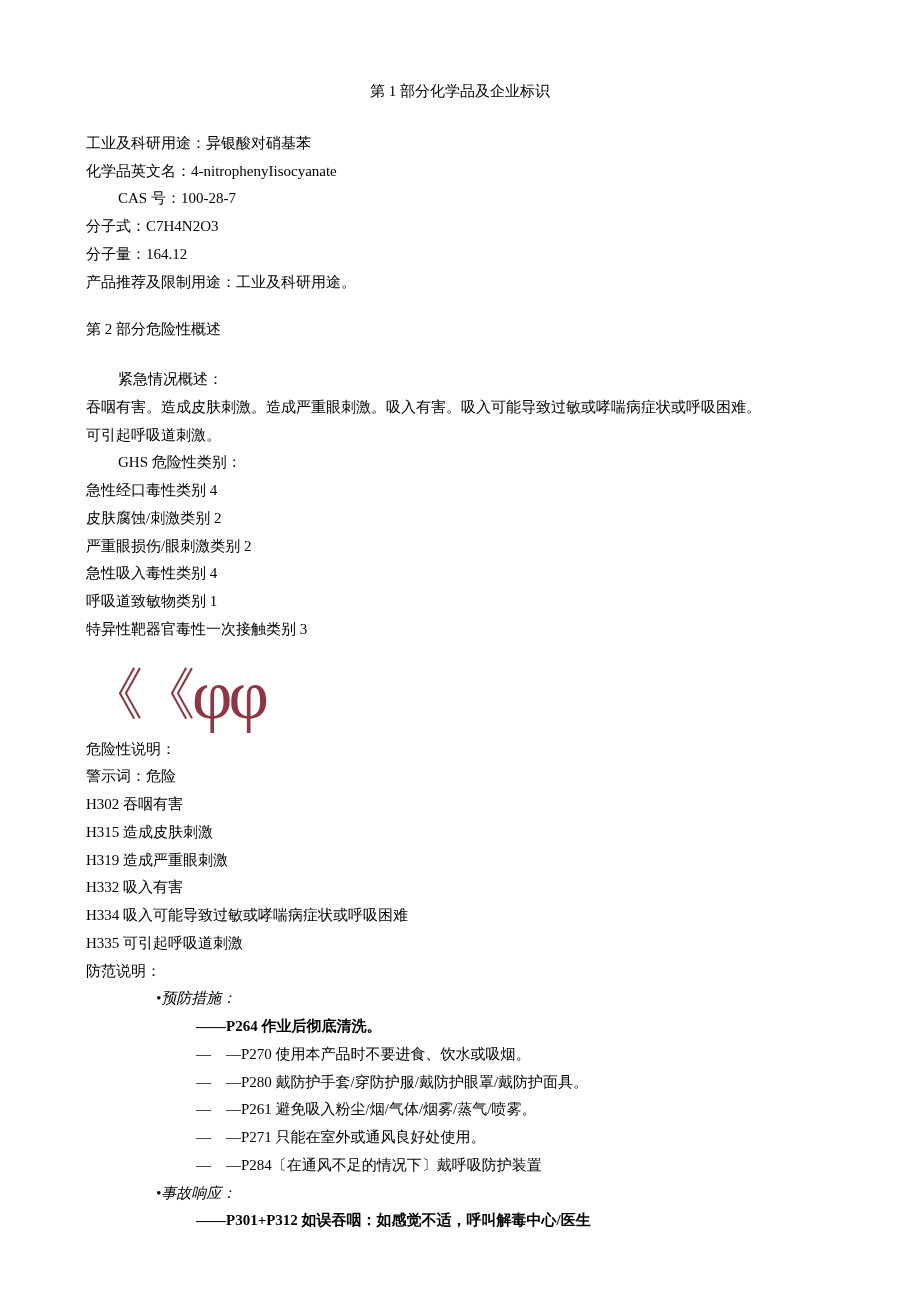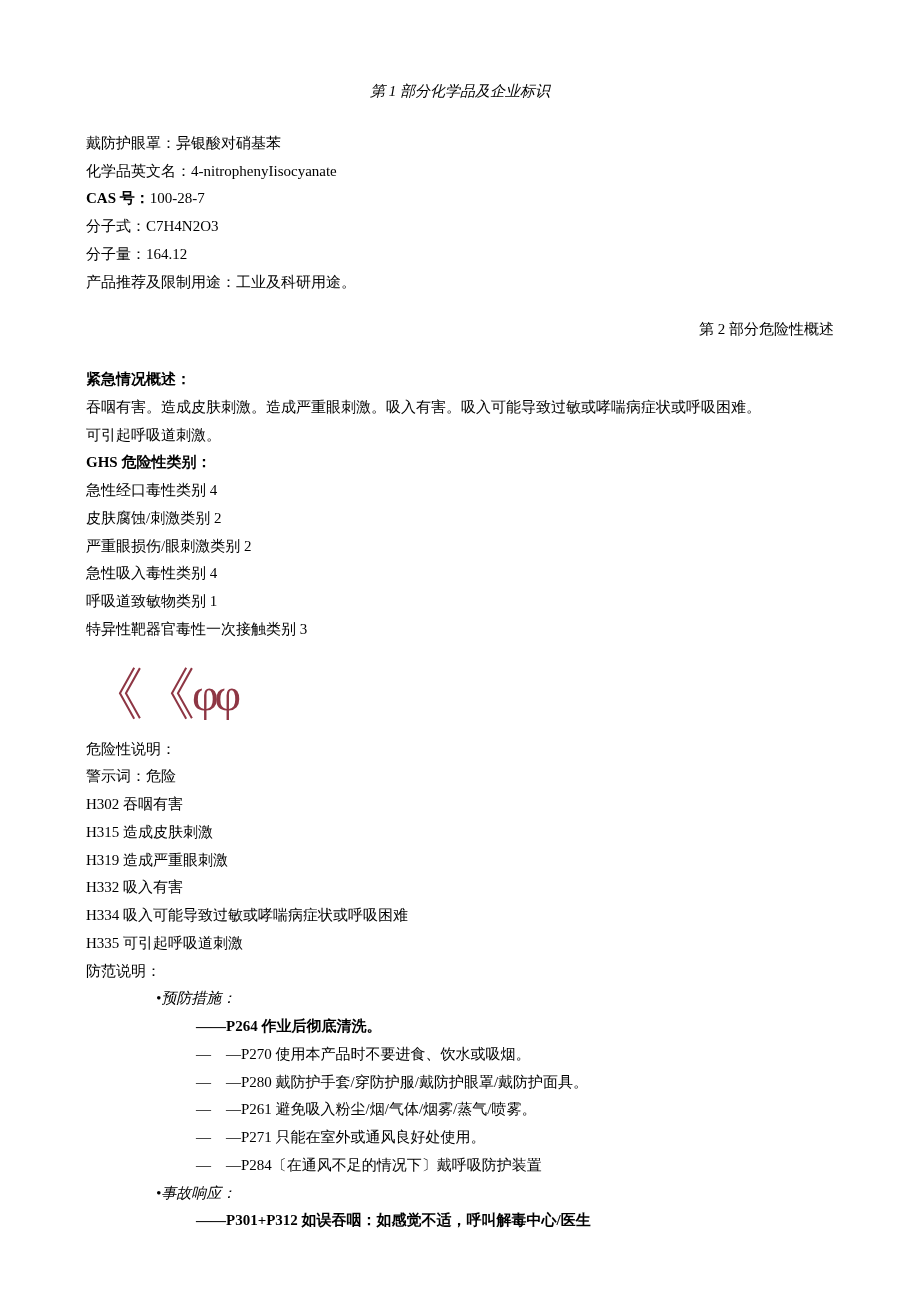--- a/index.html
+++ b/index.html
@@ -13,62 +13,61 @@
   }
   .page {
     width: 920px;
     min-height: 1301px;
     box-sizing: border-box;
     padding: 78px 86px 60px 86px;
   }
   .center-title {
     text-align: center;
     margin-bottom: 24px;
-    font-style: italic;
   }
   .line { display: block; }
-  .bold { font-weight: bold; }
-  .section2-title { text-align: right; margin: 20px 0 22px 0; }
+  .bold { font-weight: normal; margin-left: 32px; }
+  .section2-title { text-align: left; margin: 20px 0 22px 0; }
   .pictograms {
     display: flex;
     align-items: center;
     gap: 2px;
     margin: 14px 0 4px 0;
     height: 74px;
   }
   .picto { color: #8e3644; }
   .dbl-left {
     font-size: 58px;
     font-family: "Times New Roman", serif;
     line-height: 1;
     letter-spacing: -6px;
     color: #8e3644;
   }
   .phi {
-    font-size: 46px;
+    font-size: 70px;
     font-family: "Times New Roman", serif;
     line-height: 1;
     color: #8e3644;
     letter-spacing: -4px;
   }
   .indent1 { padding-left: 70px; font-style: italic; }
   .indent2 { padding-left: 110px; font-weight: bold; }
   .indent2b { padding-left: 110px; }
   .block { margin: 0; }
 </style>
 </head>
 <body>
 
 <div class="page">
 
   <div class="center-title">第 1 部分化学品及企业标识</div>
 
   <div class="block">
     <span class="line">
-      <span>戴防护眼罩：</span><span>异银酸对硝基苯</span>
+      <span>工业及科研用途：</span><span>异银酸对硝基苯</span>
     </span>
     <span class="line">
       <span>化学品英文名：</span><span>4-nitrophenyIisocyanate</span>
     </span>
     <span class="line">
       <span class="bold">CAS 号：</span><span>100-28-7</span>
     </span>
     <span class="line">
       <span>分子式：</span><span>C7H4N2O3</span>
     </span>

